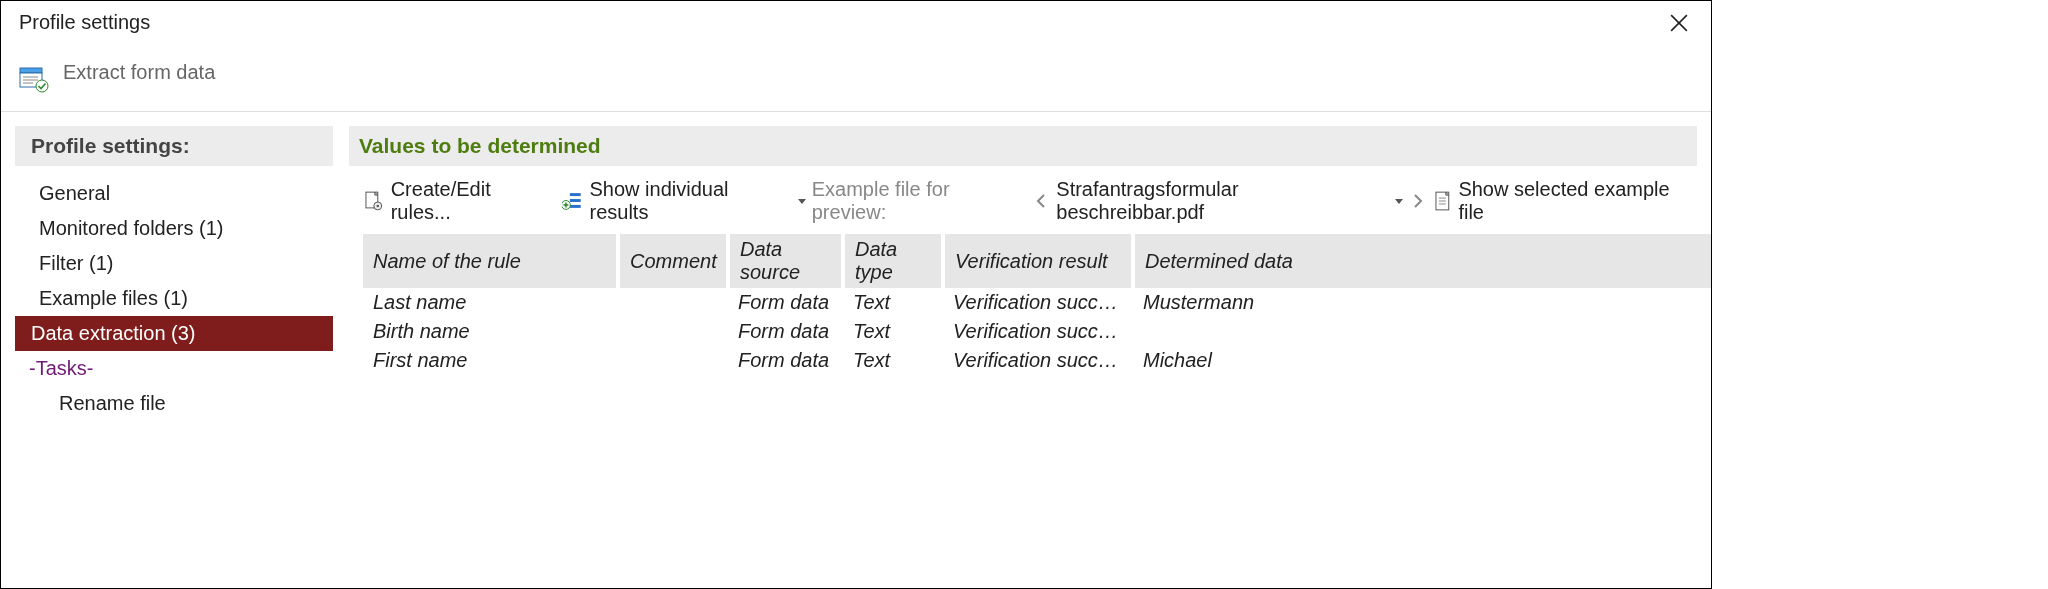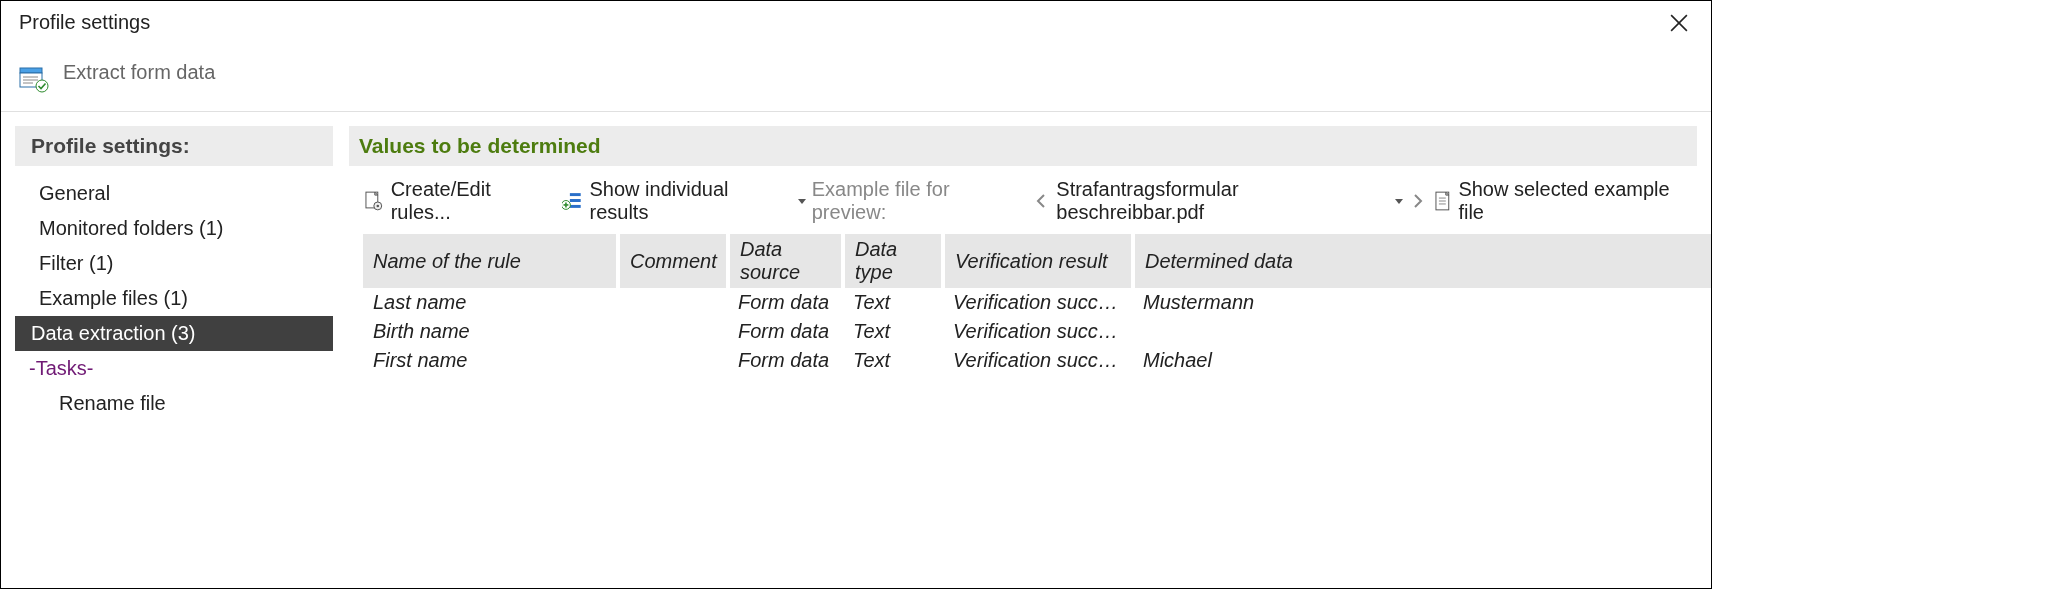--- a/index.html
+++ b/index.html
@@ -92,21 +92,21 @@
     margin-bottom: 10px;
   }
   .nav-item {
     padding: 6px 0 6px 24px;
     font-size: 20px;
     color: #222;
     cursor: pointer;
     margin-right: 2px;
   }
   .nav-item.selected {
-    background: #404040;
+    background: #7f1d1d;
     color: #fff;
     padding-left: 16px;
   }
   .nav-group {
     padding: 6px 0 6px 14px;
     font-size: 20px;
     color: #701a75;
   }
   .main {
     flex: 1 1 auto;

